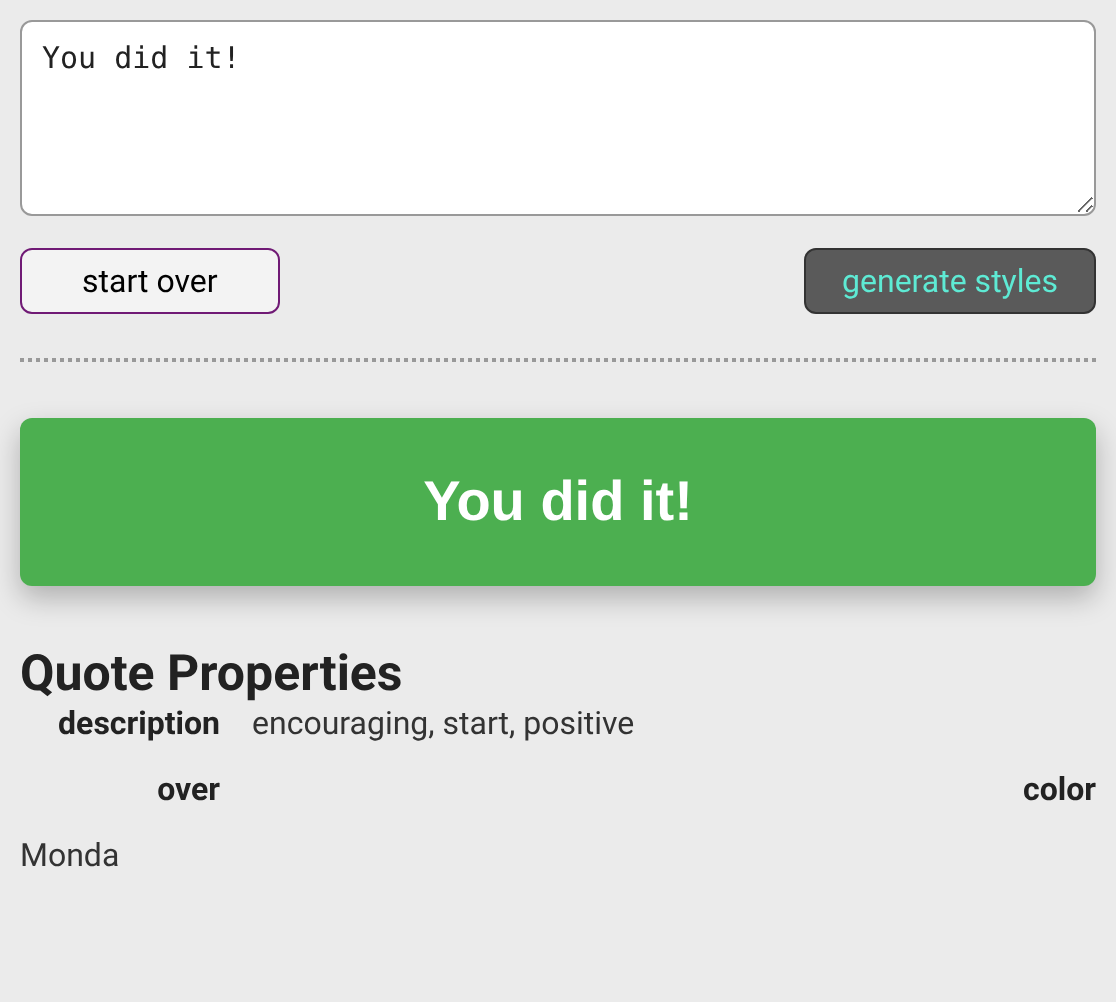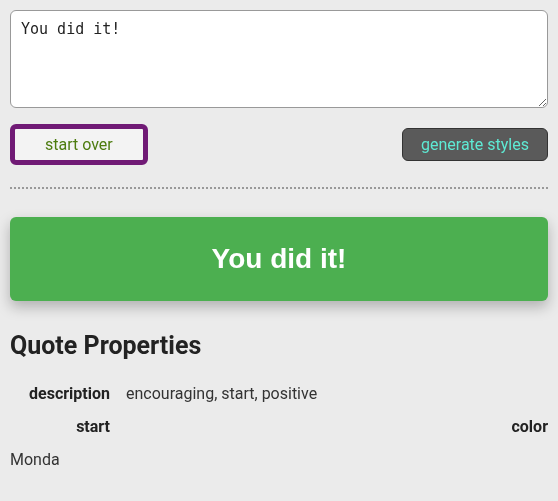--- a/index.html
+++ b/index.html
@@ -38,22 +38,22 @@
     }
     .btn {
       border-radius: 6px;
       font-size: 16px;
       padding: 6px 30px;
       cursor: pointer;
       font-family: inherit;
     }
     .btn-light {
       background: #f3f3f3;
-      border: 5px solid #701a75;
-      color: #4d7c0f;
+      border: 1px solid #701a75;
+      color: #000000;
     }
     .btn-dark {
       background: #5a5a5a;
       border: 1px solid #333;
       color: #5eead4;
       padding: 6px 18px;
     }
     .divider {
       border: none;
       border-top: 2px dotted #999;
@@ -76,21 +76,20 @@
       font-weight: 700;
       color: #222;
       margin-bottom: 0;
     }
     .props-table {
       display: grid;
       grid-template-columns: 100px 1fr;
       row-gap: 14px;
       column-gap: 16px;
       font-size: 16px;
-      margin-top: 24px;
     }
     .prop-label {
       text-align: right;
       font-weight: 700;
       color: #222;
     }
     .prop-value {
       color: #333;
     }
   </style>
@@ -108,16 +107,16 @@
 
 <hr class="divider">
 
 <div class="quote-display">You did it!</div>
 
 <h2 class="props-heading">Quote Properties</h2>
 
 <div class="props-table">
   <div class="prop-label">description</div>
   <div class="prop-value">encouraging, start, positive</div>
-  <div class="prop-label">start</div>
+  <div class="prop-label">over</div>
   <div class="prop-label">color</div>
   <div class="prop-value">Monda</div>
 </div>
 
 </body></html>

